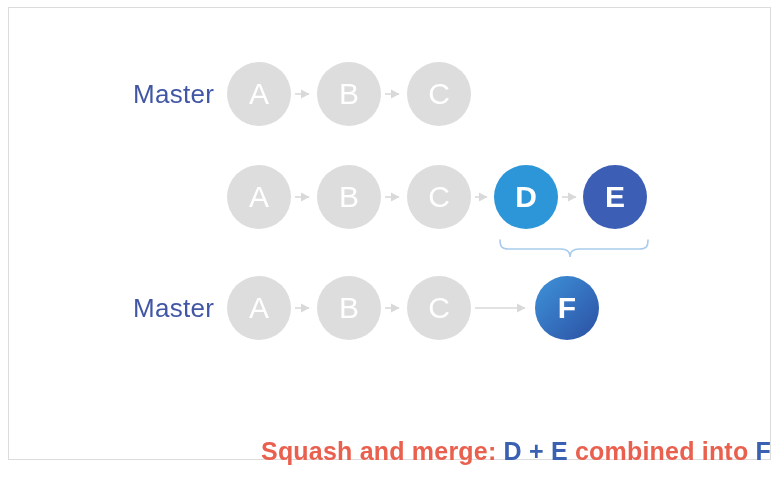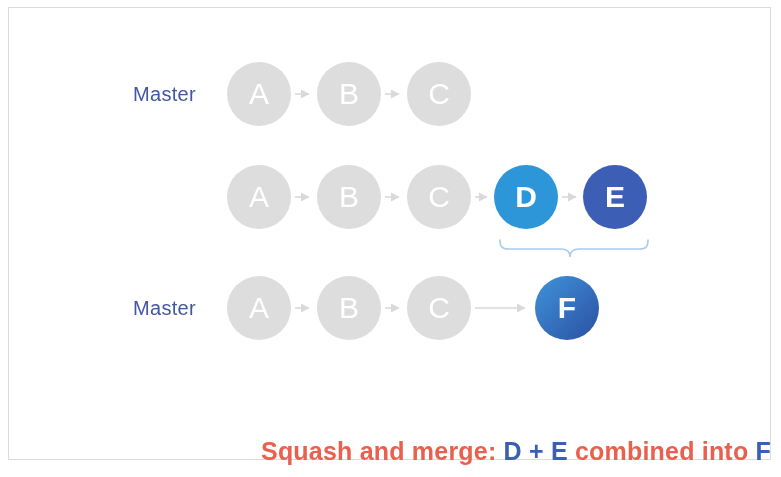--- a/index.html
+++ b/index.html
@@ -17,21 +17,21 @@
   }
   .card {
     position: absolute;
     left: 8px; top: 7px;
     width: 763px; height: 453px;
     background: #ffffff;
     border: 1px solid #dcdcdc;
   }
   .branch-label {
     position: absolute;
-    font-size: 20px;
+    font-size: 26px;
     line-height: 28px;
     color: #4157A5;
     letter-spacing: 0.3px;
   }
   .commit {
     position: absolute;
     width: 64px; height: 64px;
     border-radius: 50%;
     display: flex; align-items: center; justify-content: center;
     font-size: 30px;

